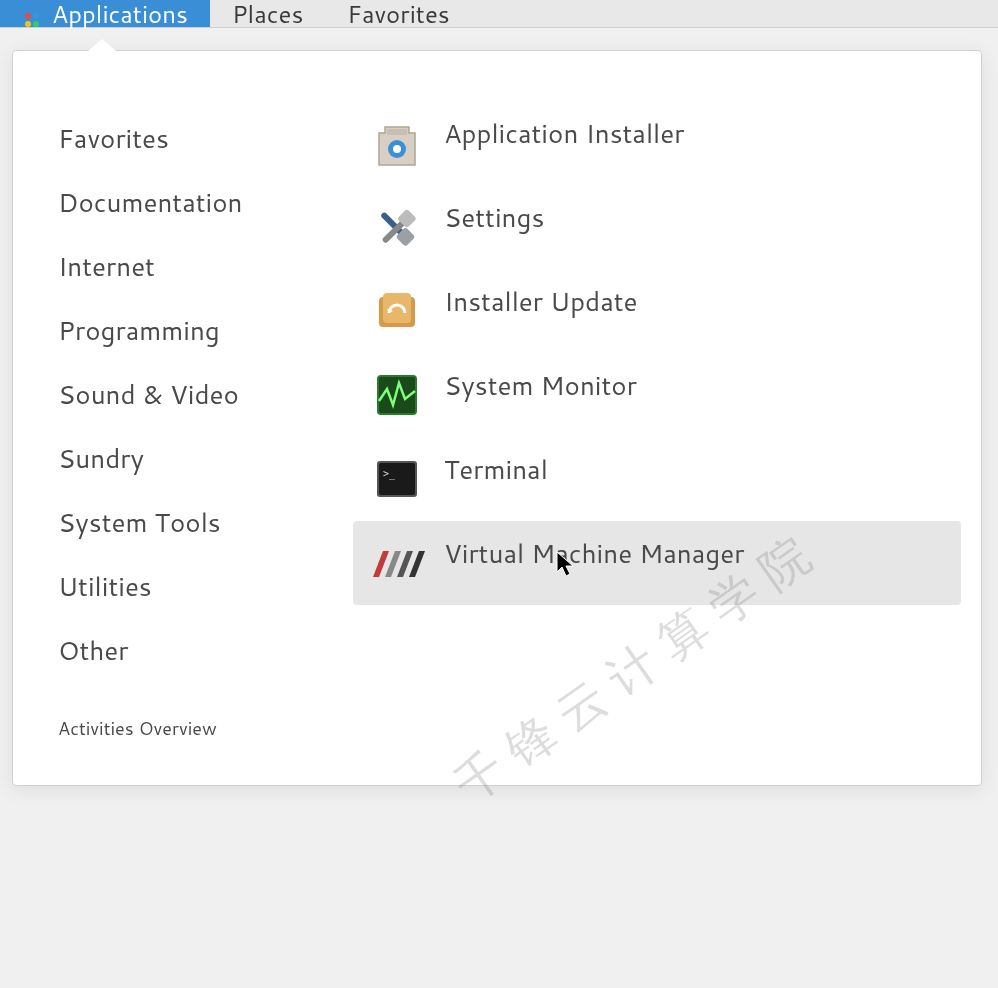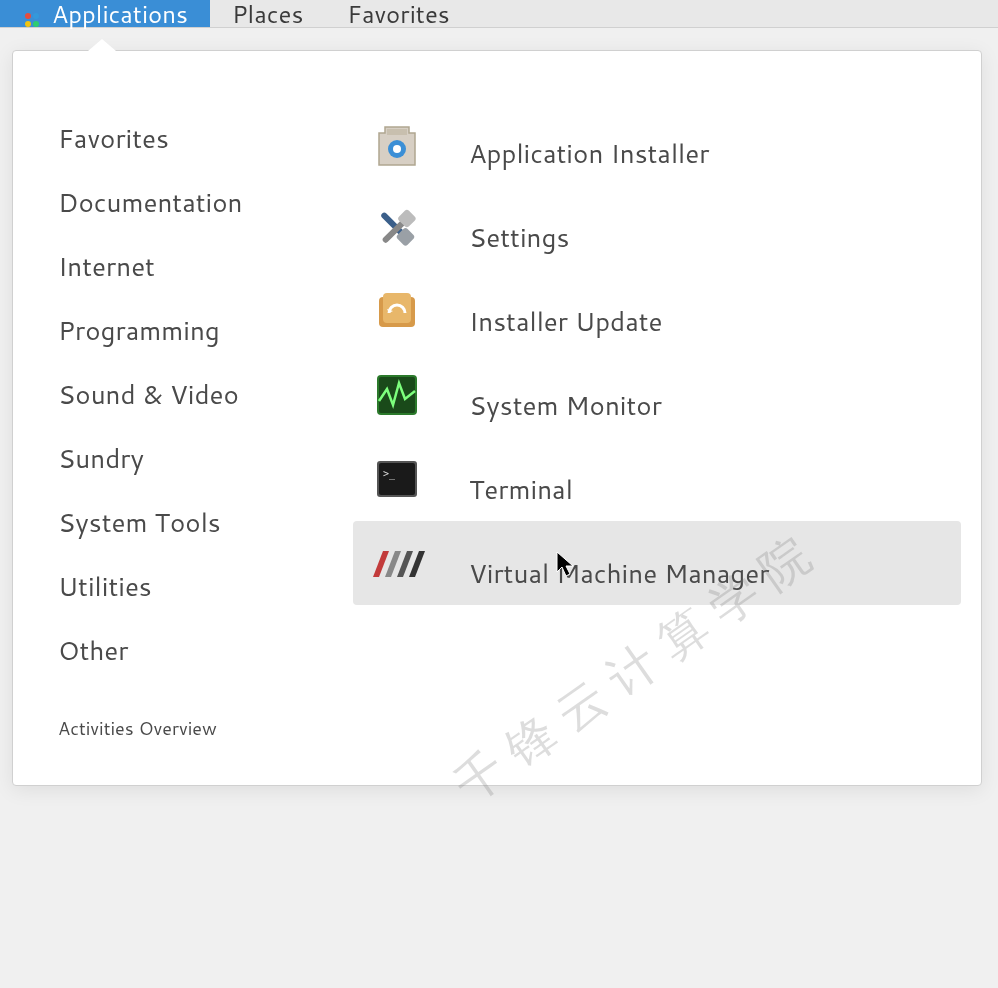--- a/index.html
+++ b/index.html
@@ -74,22 +74,22 @@
   color: #4a4a4a;
   padding: 14px 0;
   cursor: pointer;
 }
 .apps-list {
   flex: 1;
   padding: 50px 20px 20px 10px;
 }
 .app-item {
   display: flex;
-  align-items: flex-end;
-  gap: 44px;
+  align-items: flex-start;
+  gap: 19px;
   font-size: 26px;
   color: #4a4a4a;
   padding: 14px 16px;
   border-radius: 4px;
   cursor: pointer;
   min-height: 82px;
 }
 .app-item.hover {
   background: #e6e6e6;
 }

